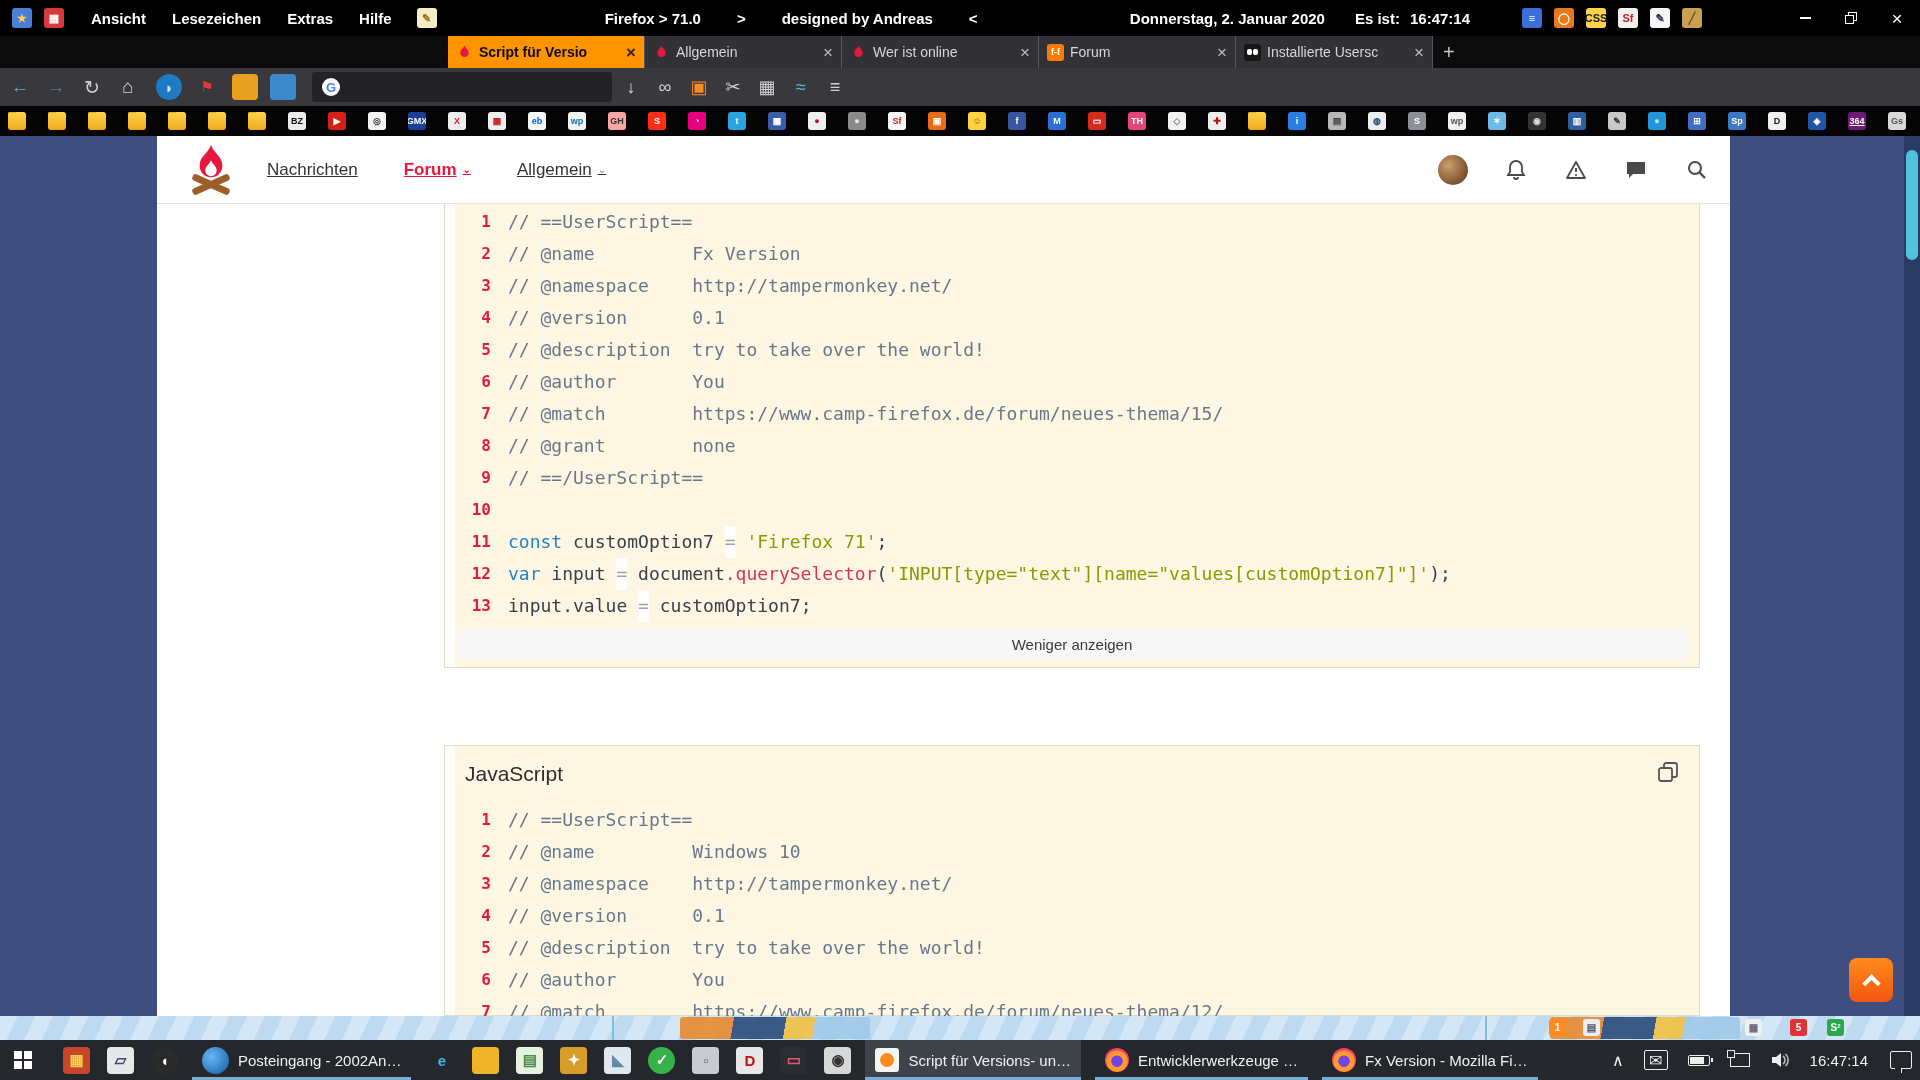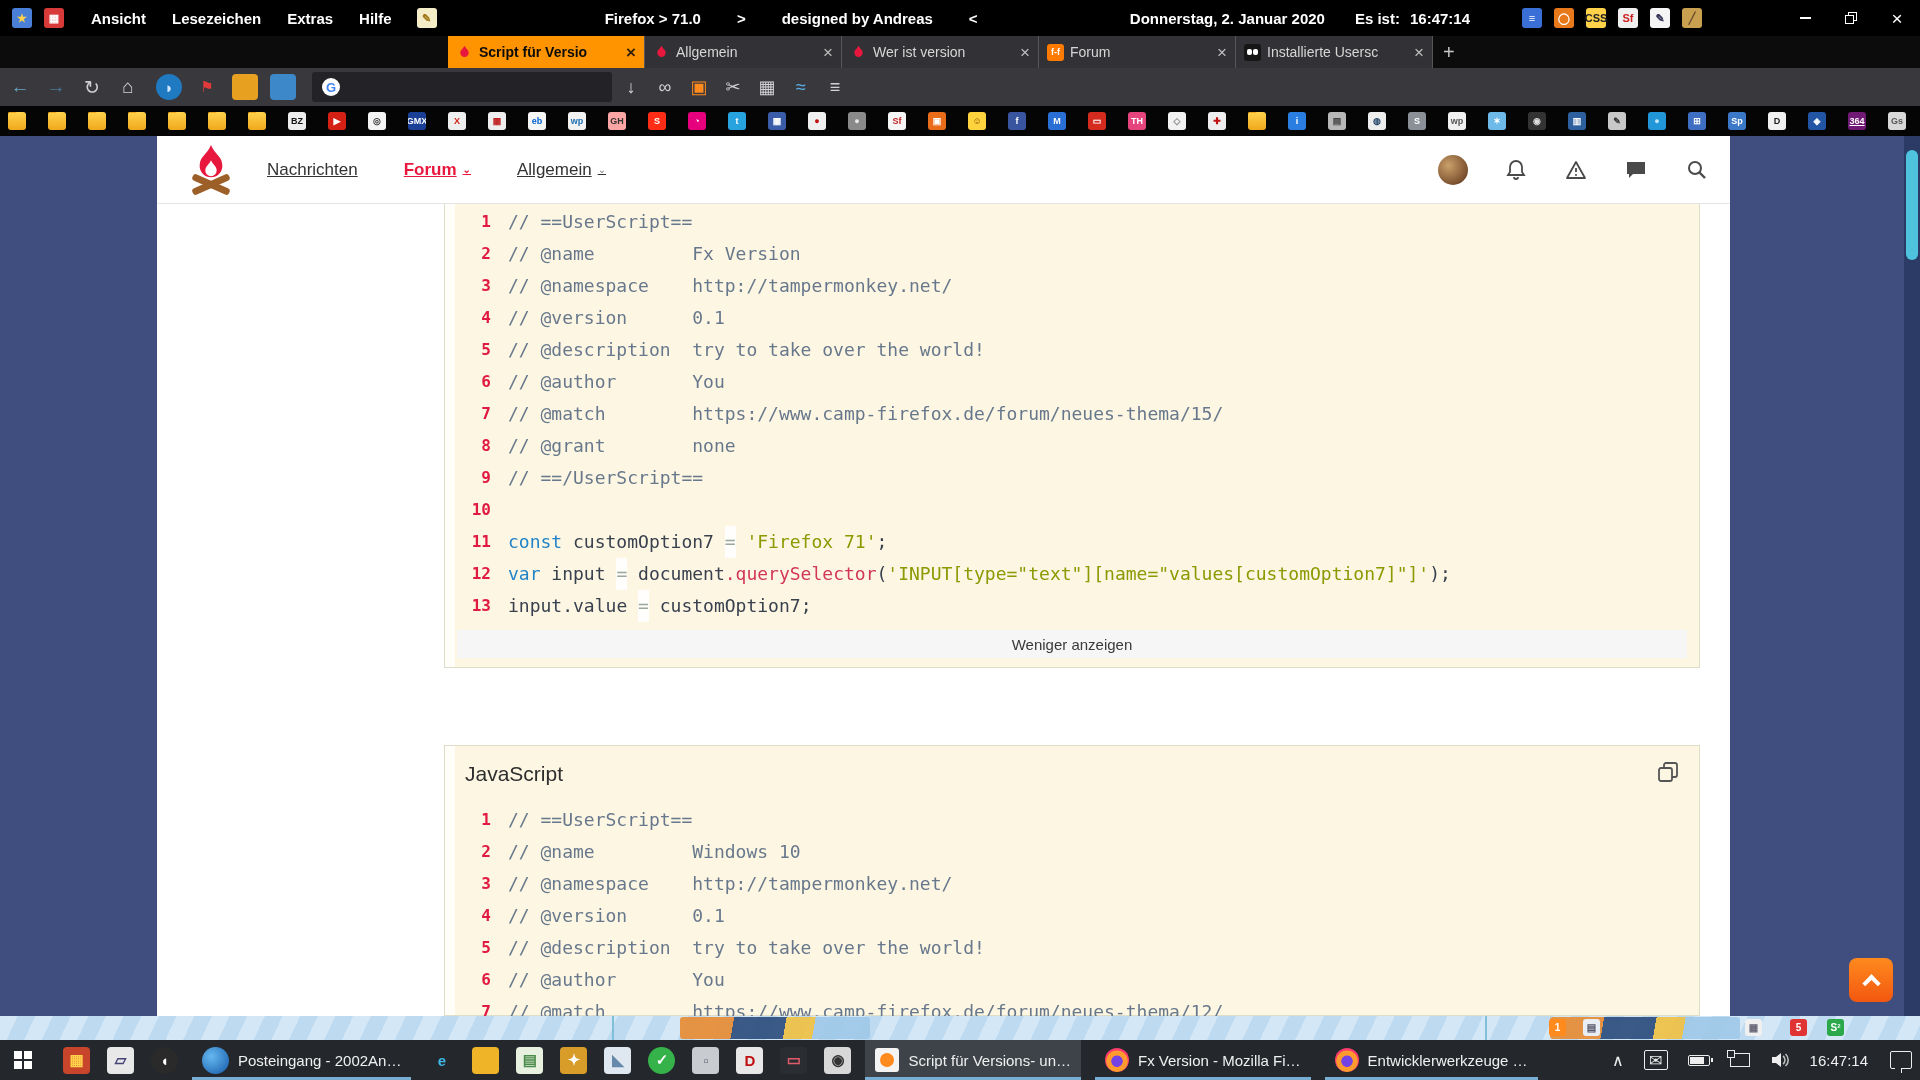--- a/index.html
+++ b/index.html
@@ -219,21 +219,21 @@
           </span>
           <span class="tlabel">Allgemein</span>
           <span class="tclose">×</span>
         </div>
         <div class="tab">
           <span class="tabicon">
             <svg width="15" height="15" viewBox="0 0 18 18">
               <path d="M9 1C10.5 4.5 14 5.5 14 9.5A5 5 0 1 1 4 9.5C4 5.5 7.5 4.5 9 1Z" fill="#e8173d"></path>
             </svg>
           </span>
-          <span class="tlabel">Wer ist version</span>
+          <span class="tlabel">Wer ist online</span>
           <span class="tclose">×</span>
         </div>
         <div class="tab">
           <span class="tabicon ff">f-f</span>
           <span class="tlabel">Forum</span>
           <span class="tclose">×</span>
         </div>
         <div class="tab">
           <span class="tabicon tm">
             <i></i>
@@ -452,26 +452,26 @@
         <span class="tb-app" style="background: rgb(216, 216, 216); color: rgb(51, 51, 51);">◉</span>
       </div>
     <div id="tb-apps" style="display:flex">
         <div class="taskbtn active">
           <span class="pageicon"></span>
           <span class="blabel">Script für Versions- un…</span>
           <span class="ul"></span>
         </div>
         <div class="taskbtn">
           <span class="fficon"></span>
-          <span class="blabel">Fx Version - Mozilla Fi…</span>
+          <span class="blabel">Entwicklerwerkzeuge …</span>
           <span class="ul"></span>
         </div>
         <div class="taskbtn">
           <span class="fficon"></span>
-          <span class="blabel">Entwicklerwerkzeuge …</span>
+          <span class="blabel">Fx Version - Mozilla Fi…</span>
           <span class="ul"></span>
         </div>
       </div>
     <div id="tray">
       <span class="trayic">∧</span>
       <span class="trayic" style="border:1.5px solid #eee;border-radius:2px;width:24px;height:20px">✉</span>
       <span class="trayic">
           <span id="tray-battery"></span>
         </span>
       <span class="trayic">

